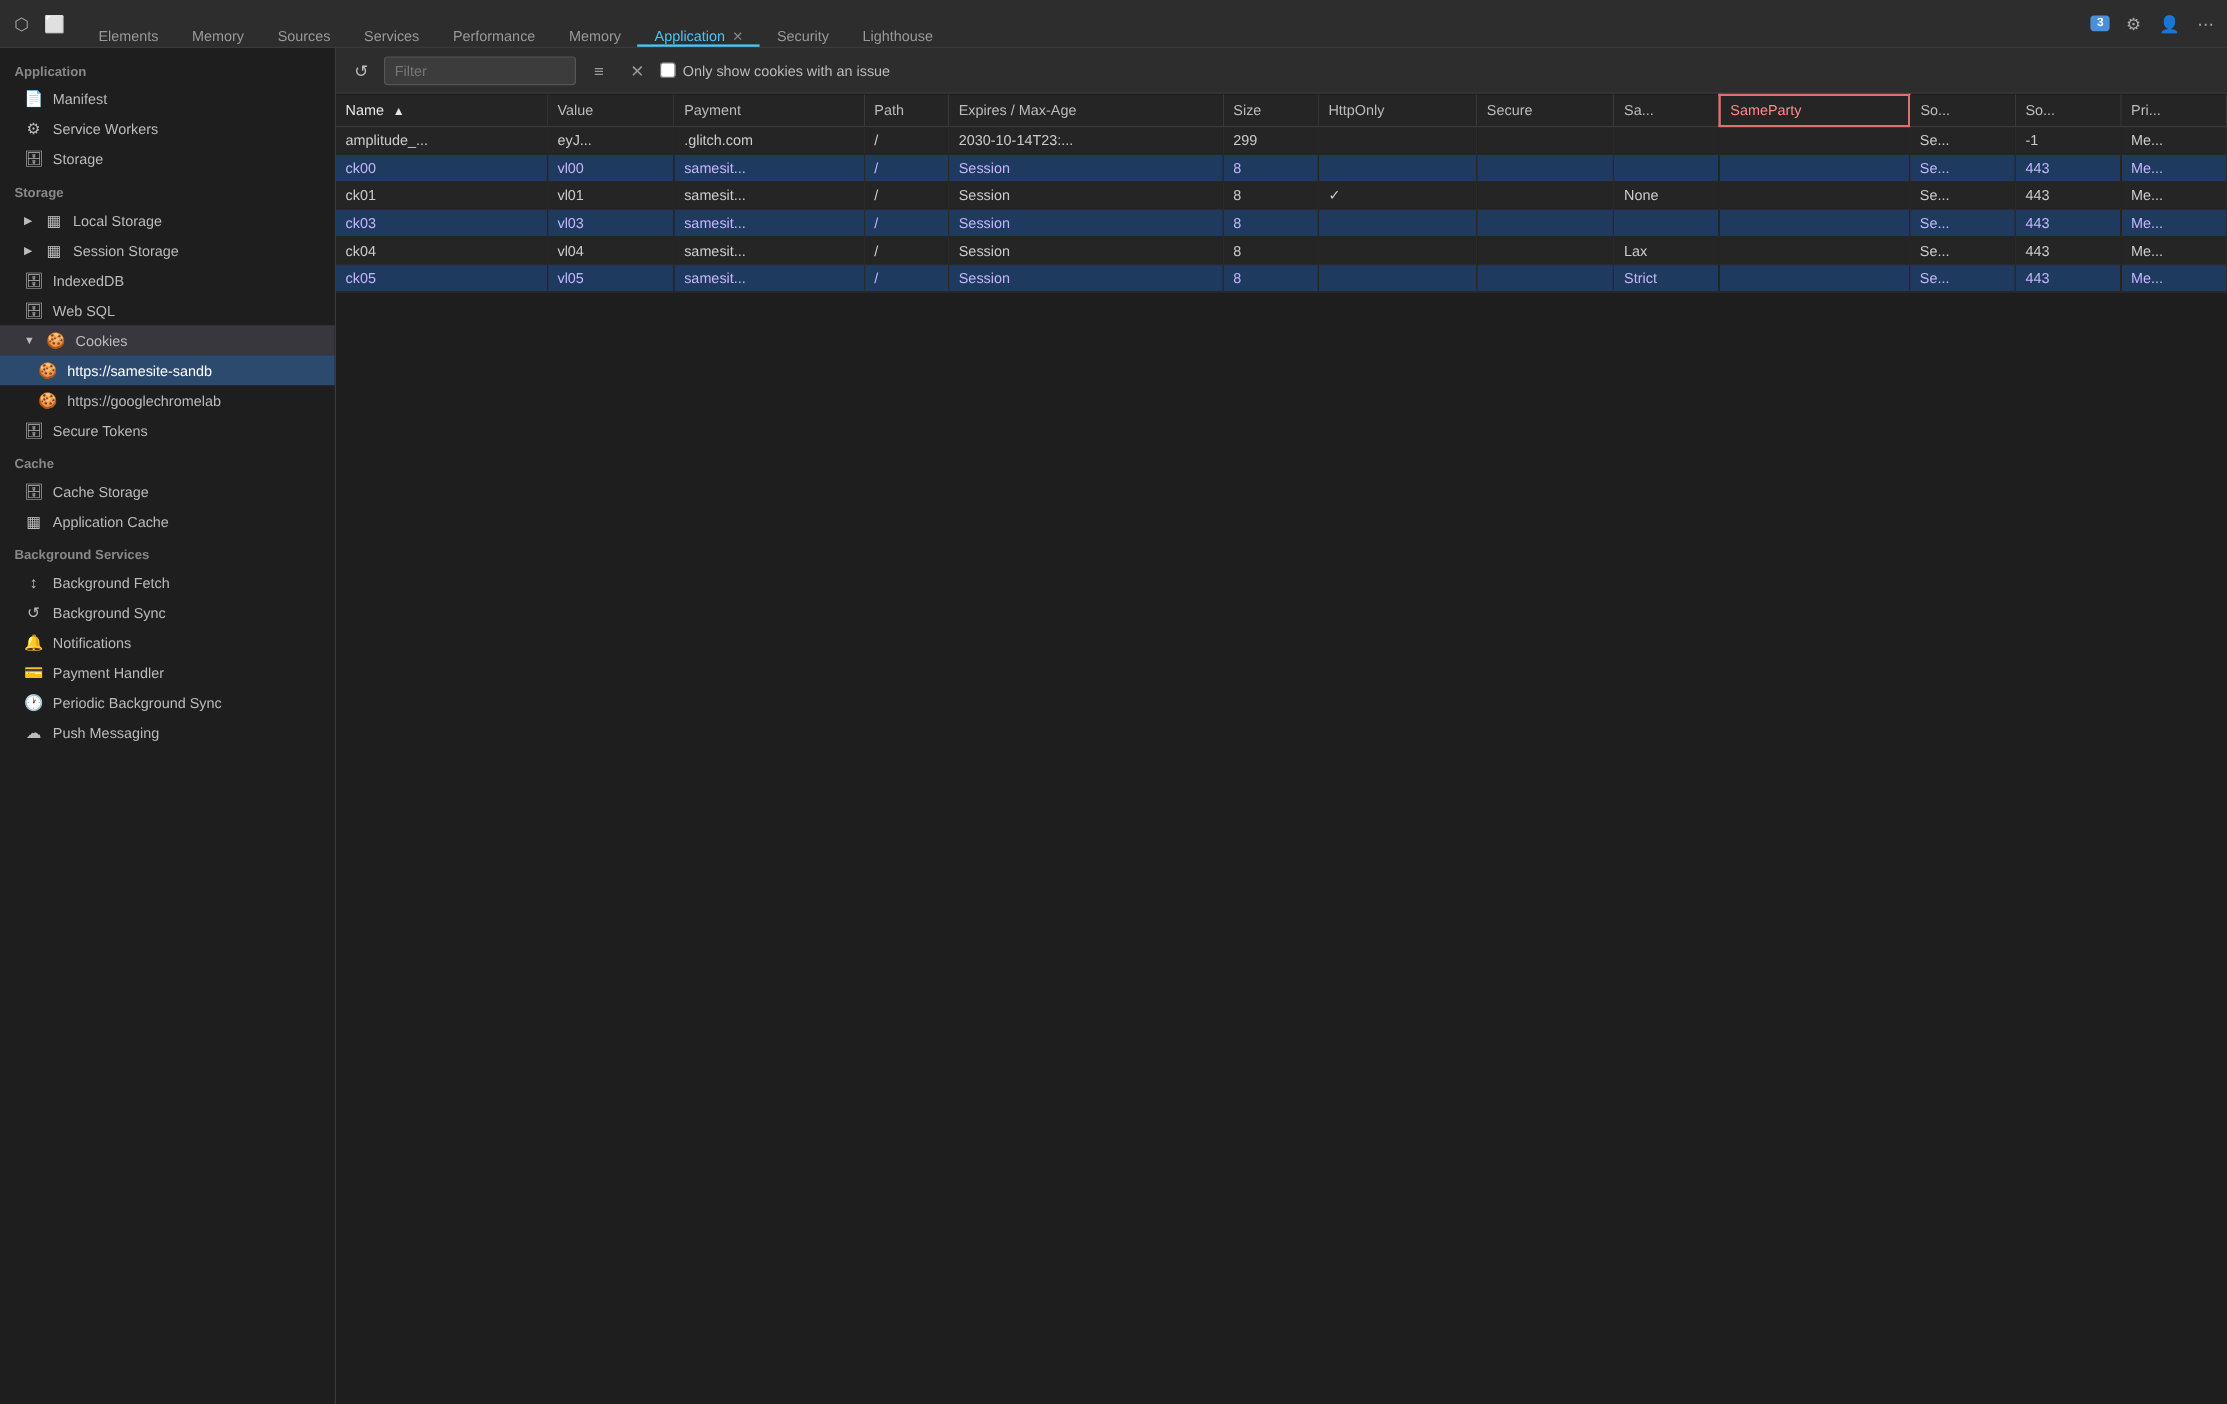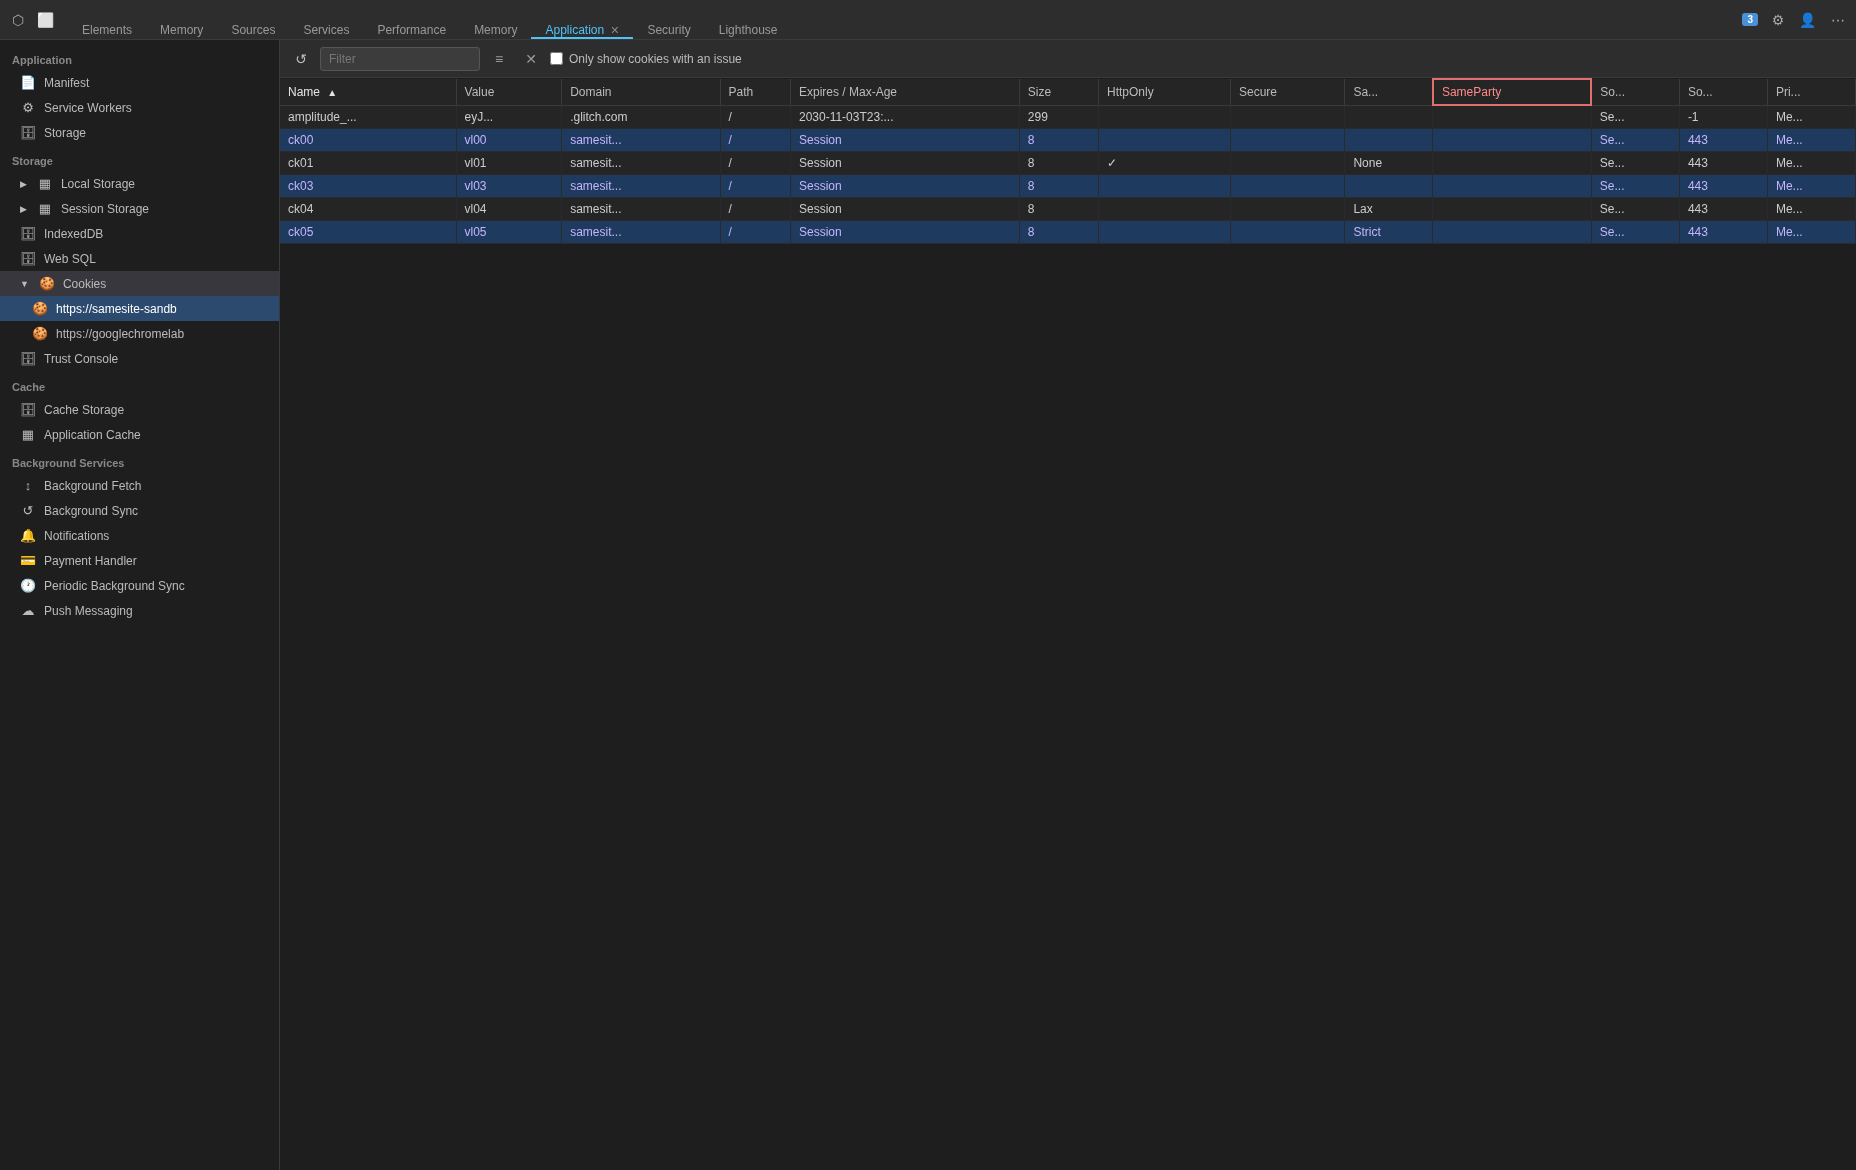--- a/index.html
+++ b/index.html
@@ -360,21 +360,21 @@
     <div class="sidebar-item subsection selected">
       <span class="icon">🍪</span>
       <span>https://samesite-sandb</span>
     </div>
     <div class="sidebar-item subsection">
       <span class="icon">🍪</span>
       <span>https://googlechromelab</span>
     </div>
     <div class="sidebar-item">
       <span class="icon">🗄</span>
-      <span>Trust Console</span>
+      <span>Secure Tokens</span>
     </div>
 
     <div class="sidebar-section-title">Cache</div>
     <div class="sidebar-item">
       <span class="icon">🗄</span>
       <span>Cache Storage</span>
     </div>
     <div class="sidebar-item">
       <span class="icon">▦</span>
       <span>Application Cache</span>
@@ -421,40 +421,40 @@
     </div>
 
     <div class="table-section scrollbar-area">
       <table class="cookie-table">
         <thead>
           <tr>
             <th class="col-name sorted">
               Name <span class="sort-arrow">▲</span>
             </th>
             <th class="col-value">Value</th>
-            <th class="col-domain">Domain</th>
+            <th class="col-domain">Payment</th>
             <th class="col-path">Path</th>
             <th class="col-expires">Expires / Max-Age</th>
             <th class="col-size">Size</th>
             <th class="col-httponly">HttpOnly</th>
             <th class="col-secure">Secure</th>
             <th class="col-sa">Sa...</th>
             <th class="col-sameparty highlighted">SameParty</th>
             <th class="col-so1">So...</th>
             <th class="col-so2">So...</th>
             <th class="col-pri">Pri...</th>
           </tr>
         </thead>
         <tbody id="table-body">
         <tr>
               <td>amplitude_...</td>
               <td>eyJ...</td>
               <td>.glitch.com</td>
               <td>/</td>
-              <td>2030-11-03T23:...</td>
+              <td>2030-10-14T23:...</td>
               <td>299</td>
               <td></td>
               <td></td>
               <td></td>
               <td></td>
               <td>Se...</td>
               <td>-1</td>
               <td>Me...</td>
             </tr>
             <tr class="row-selected">

